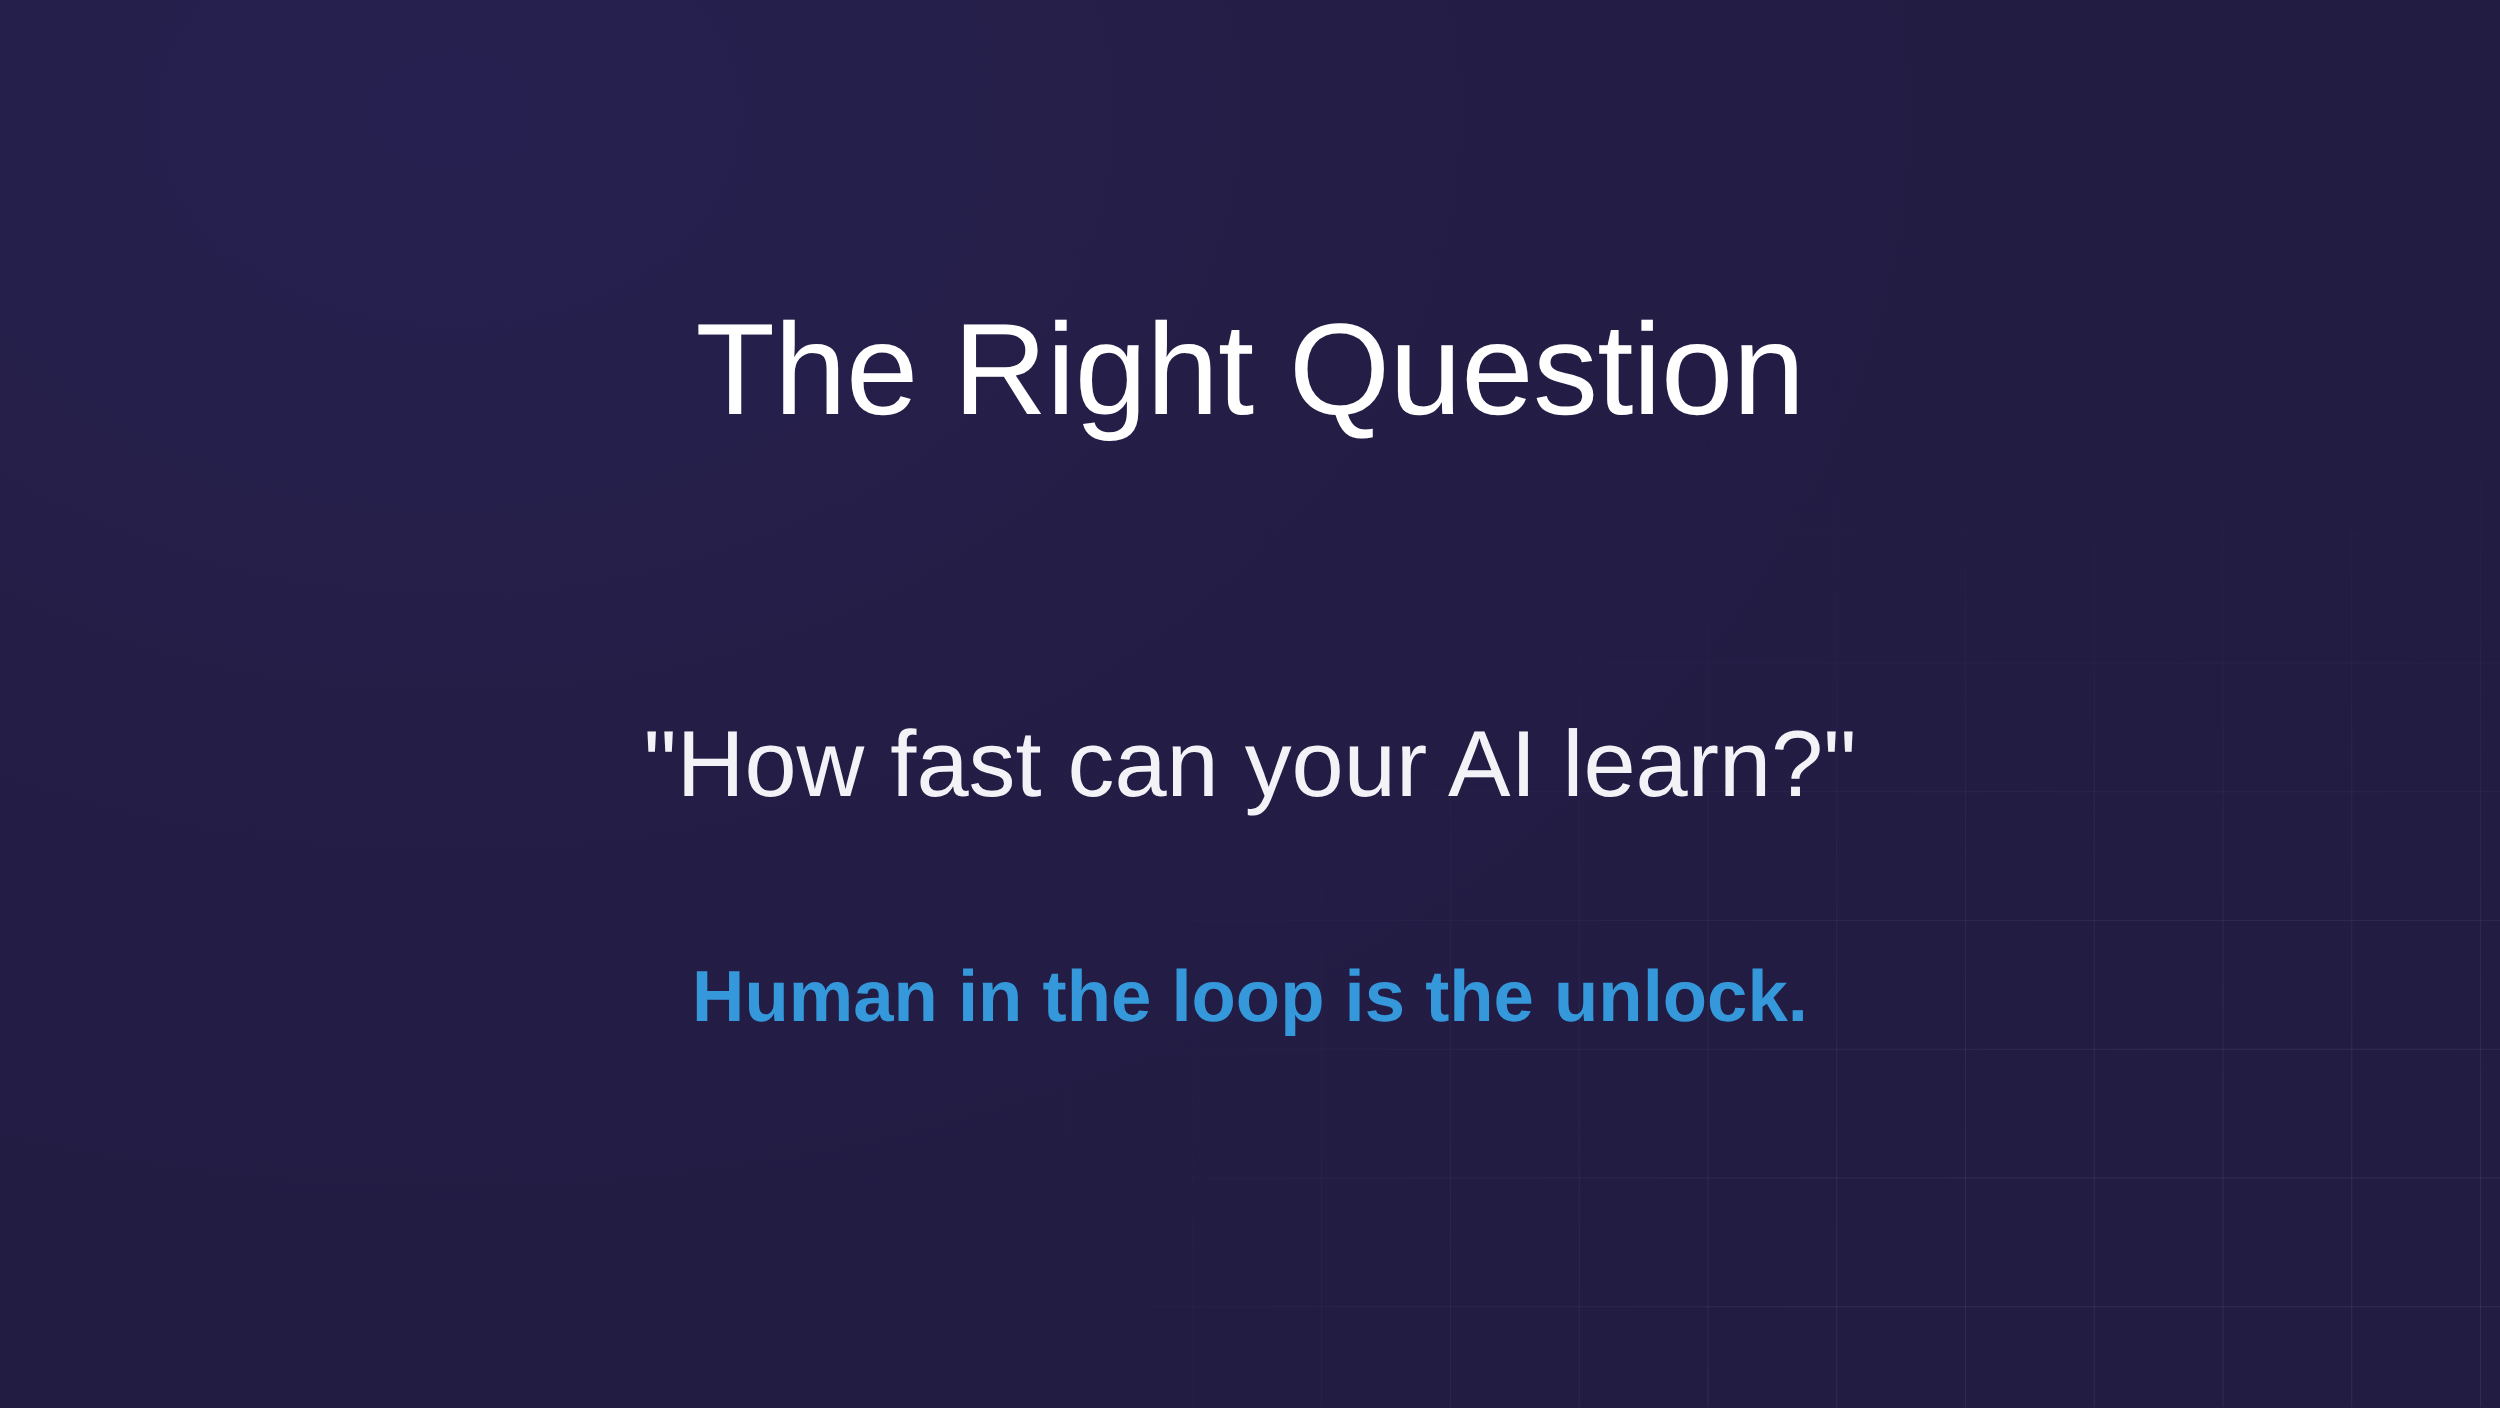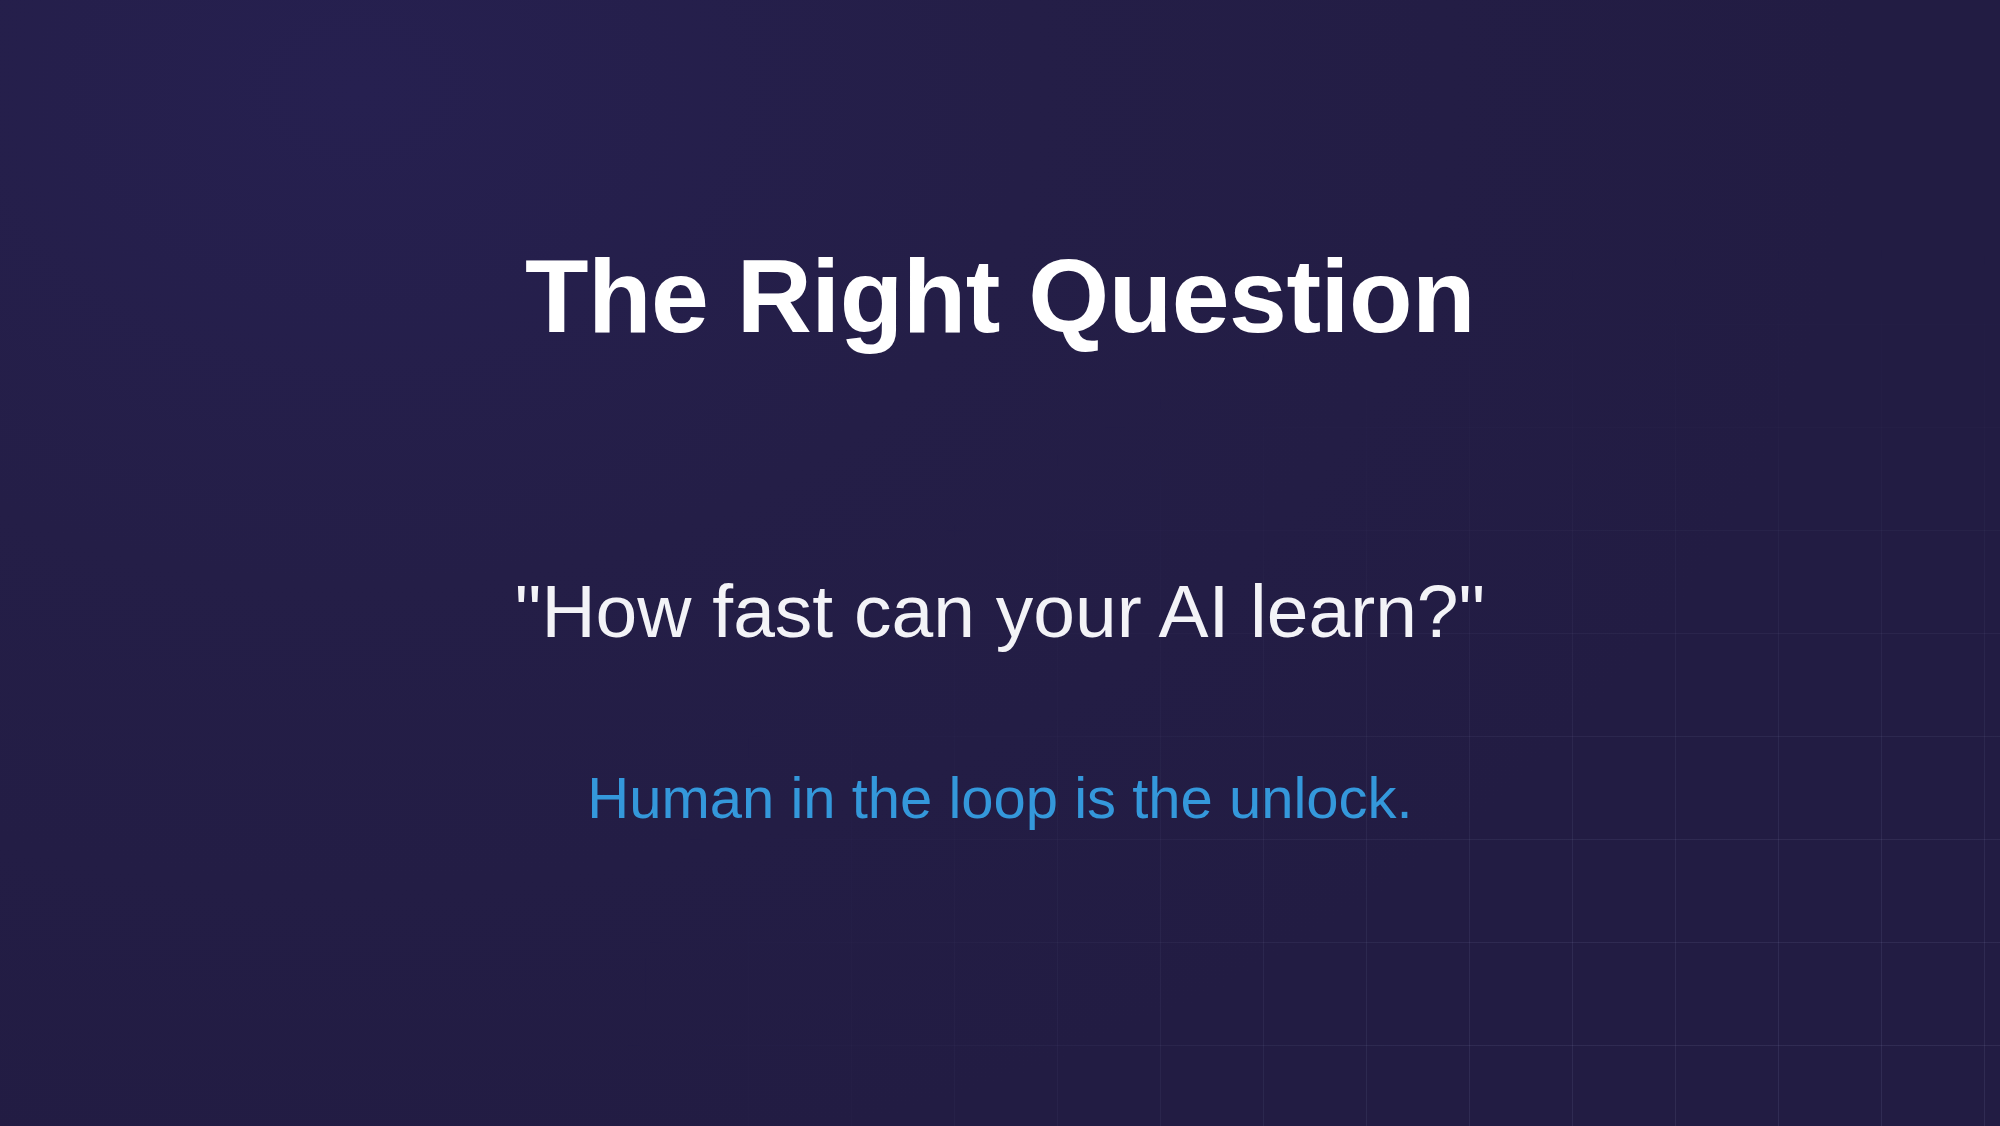--- a/index.html
+++ b/index.html
@@ -67,21 +67,21 @@
     text-align: center;
   }
 
   .slide-title {
     position: absolute;
     left: 0;
     right: 0;
     top: 168px;
     font-size: 104px;
     line-height: 1.12;
-    font-weight: bold;
+    font-weight: normal;
     color: #ffffff;
     letter-spacing: -0.5px;
     white-space: nowrap;
   }
 
   .slide-quote {
     position: absolute;
     left: 0;
     right: 0;
     top: 494px;
@@ -92,21 +92,21 @@
     white-space: nowrap;
   }
 
   .slide-kicker {
     position: absolute;
     left: 0;
     right: 0;
     top: 708px;
     font-size: 58px;
     line-height: 1.12;
-    font-weight: normal;
+    font-weight: bold;
     color: #3498db;
     white-space: nowrap;
   }
 </style>
 </head>
 <body>
 
 <div class="slide">
 
   <div class="grid-overlay"></div>

